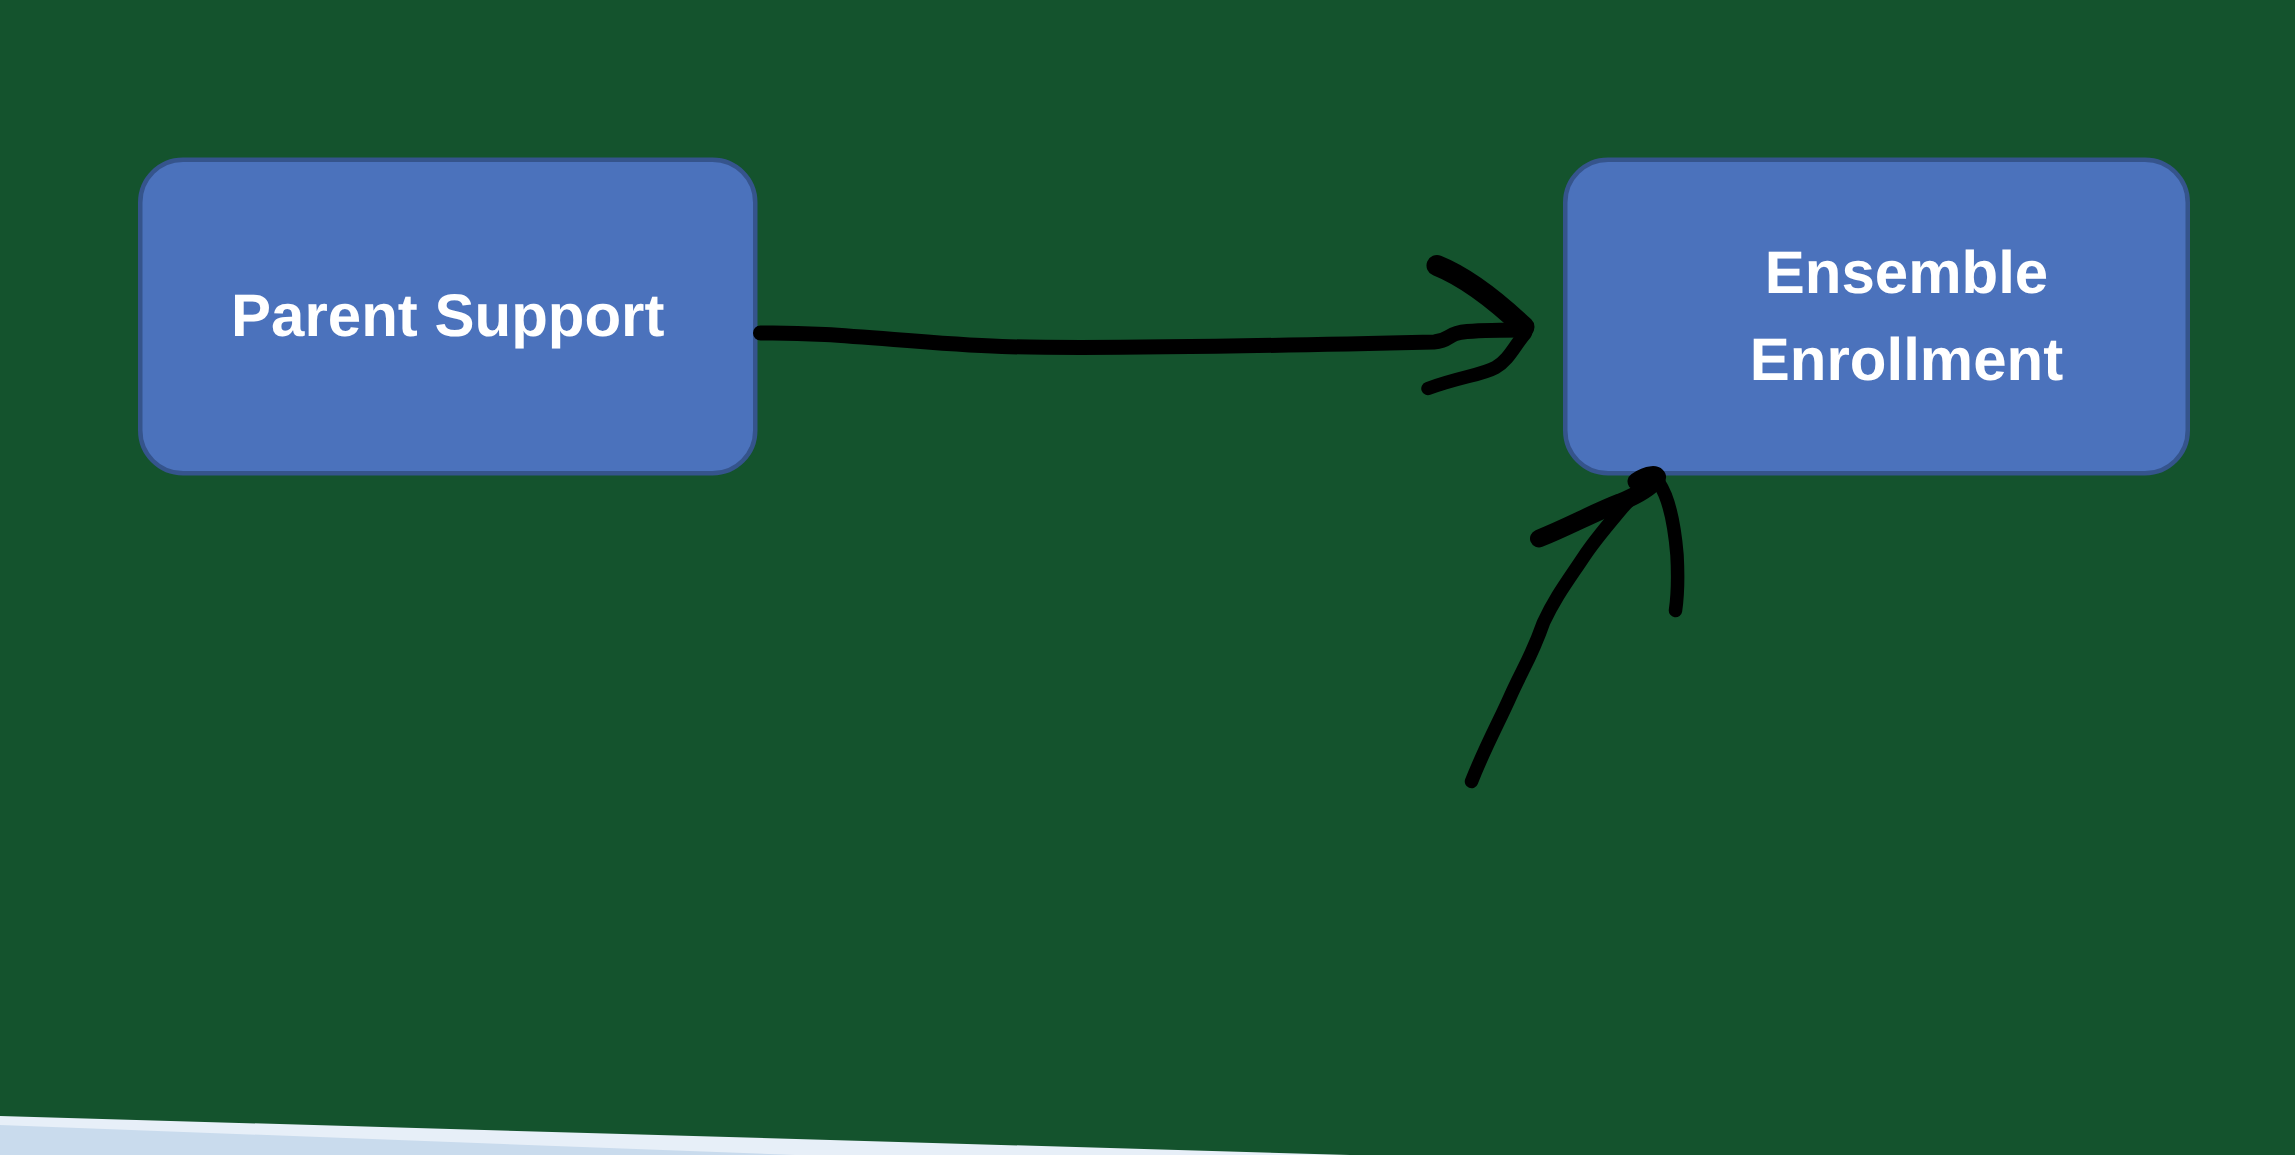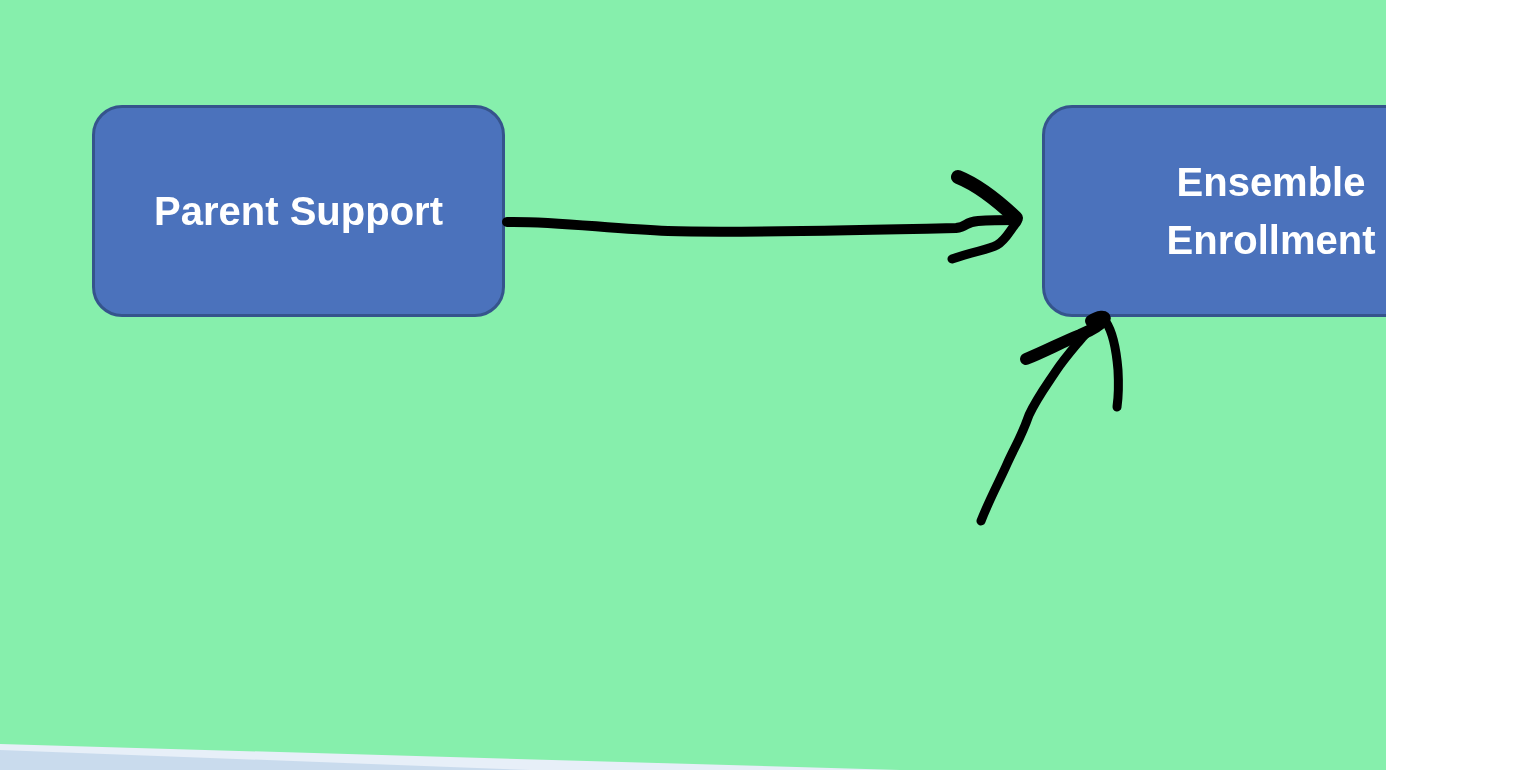--- a/index.html
+++ b/index.html
@@ -2,23 +2,23 @@
 <html><head>
 <meta charset="utf-8">
 <style>
   html, body {
     margin: 0;
     padding: 0;
     background: #ffffff;
   }
   .canvas {
     position: relative;
-    width: 1386px;
+    width: 1530px;
     height: 770px;
-    background: #86efac;
+    background: #14532d;
     overflow: hidden;
     font-family: "Liberation Sans", sans-serif;
   }
   .node {
     position: absolute;
     box-sizing: border-box;
     background: #4b72bc;
     border: 3px solid #35548c;
     border-radius: 30px;
     display: flex;

